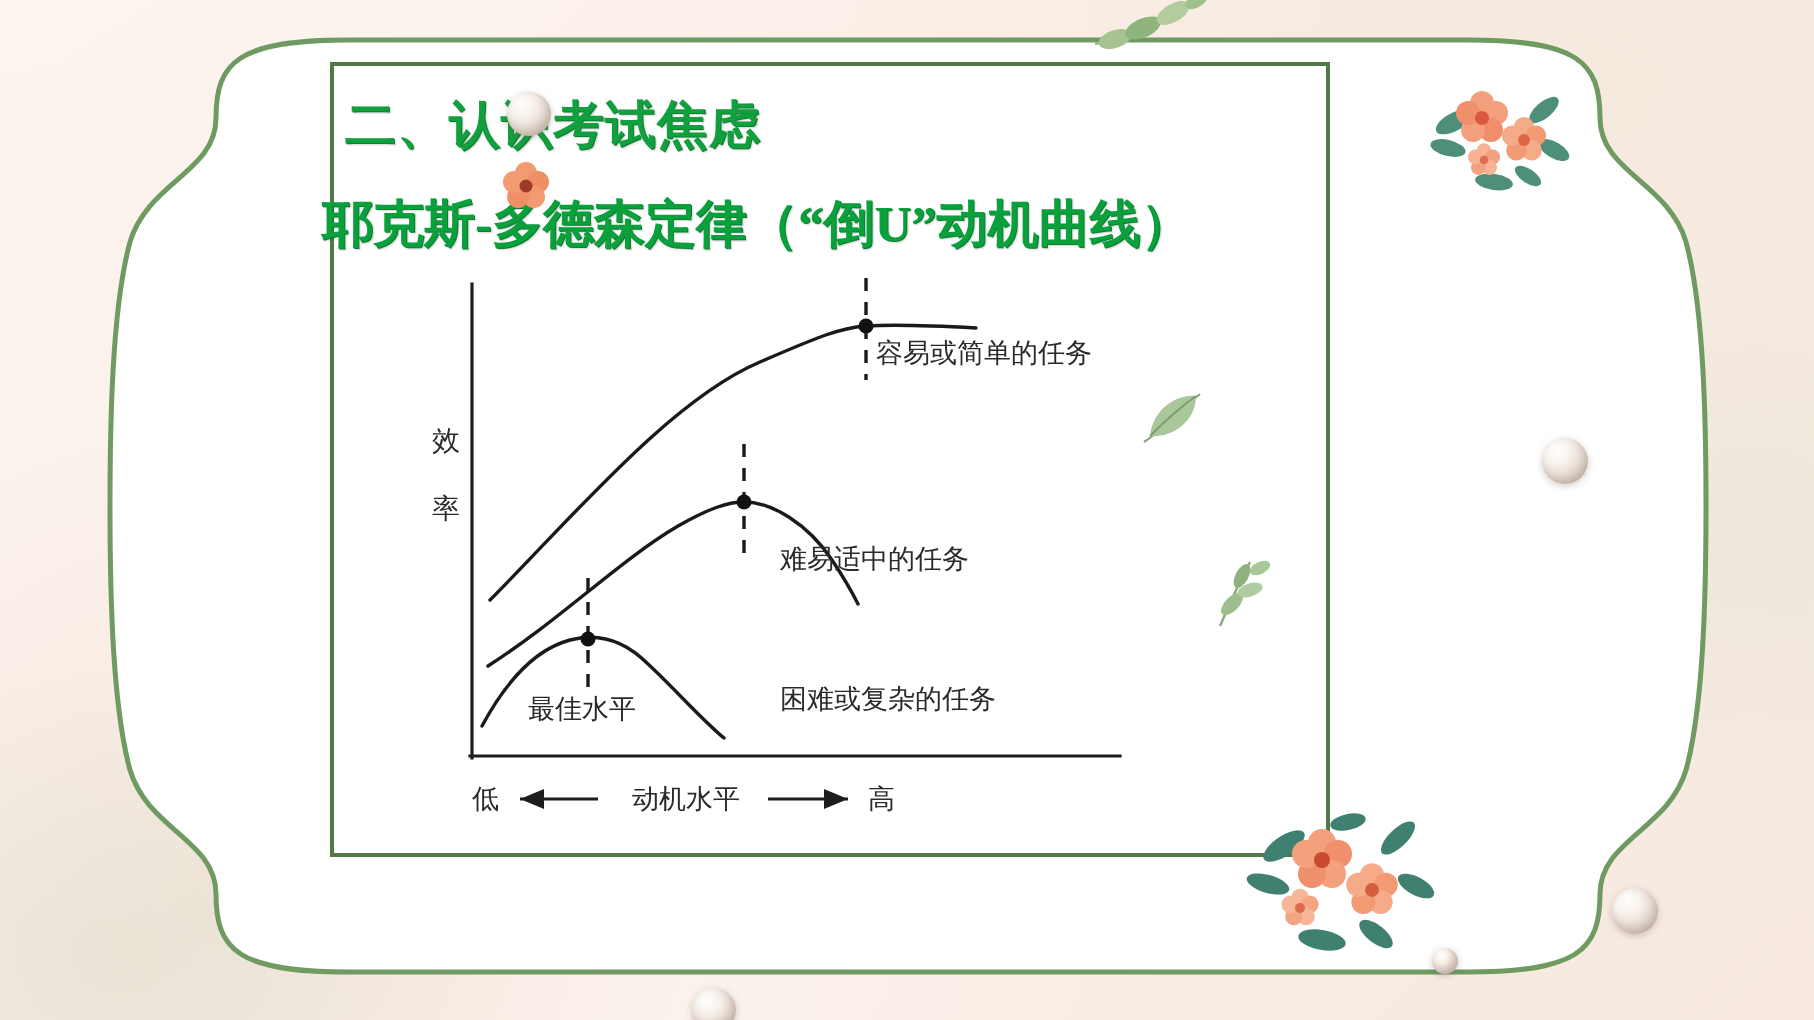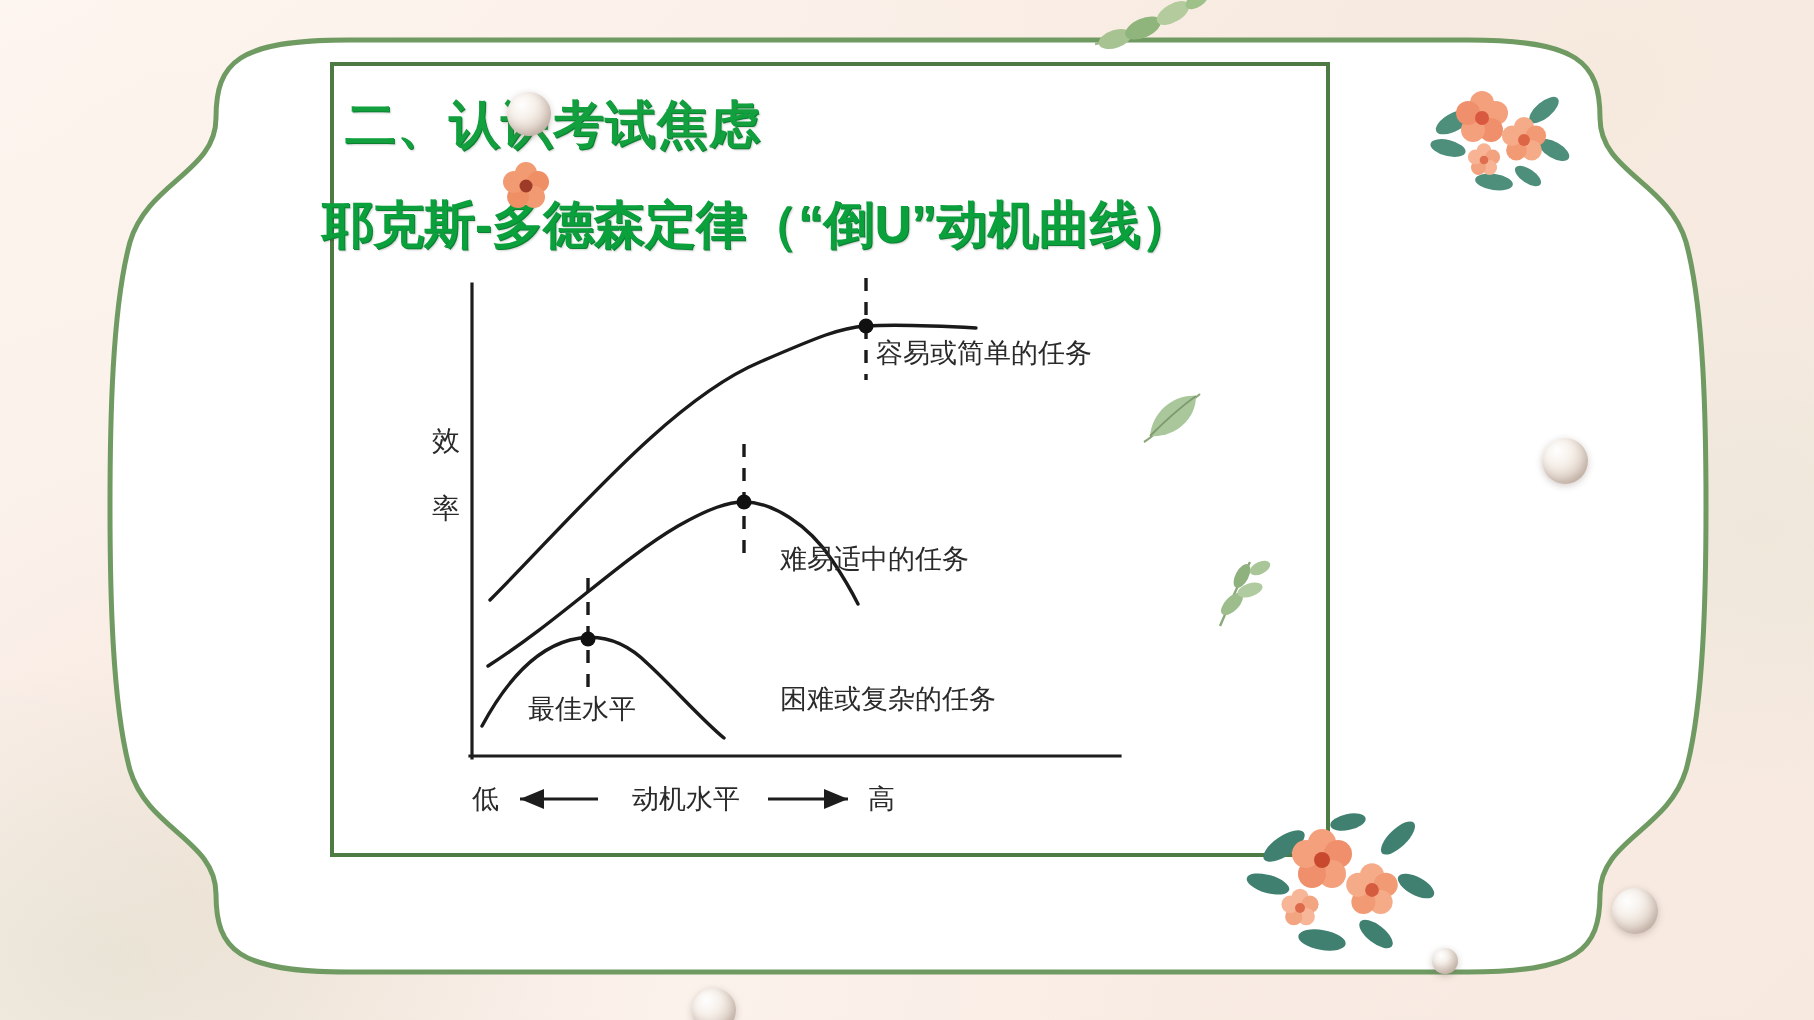--- a/index.html
+++ b/index.html
@@ -65,21 +65,21 @@
     letter-spacing: 1px;
     white-space: nowrap;
     text-shadow:
       1px 1px 0 #0c7f30,
       2px 2px 2px rgba(0,0,0,0.18);
   }
   .title-sub {
     position: absolute;
     left: 322px;
     top: 198px;
-    font-family: Liberation Sans, sans-serif;
+    font-family: Liberation Serif, serif;
     font-weight: bold;
     font-size: 51px;
     line-height: 1.05;
     color: #0aa03b;
     letter-spacing: 0px;
     white-space: nowrap;
     text-shadow:
       1px 1px 0 #0b8033,
       2px 2px 2px rgba(0,0,0,0.18);
   }

